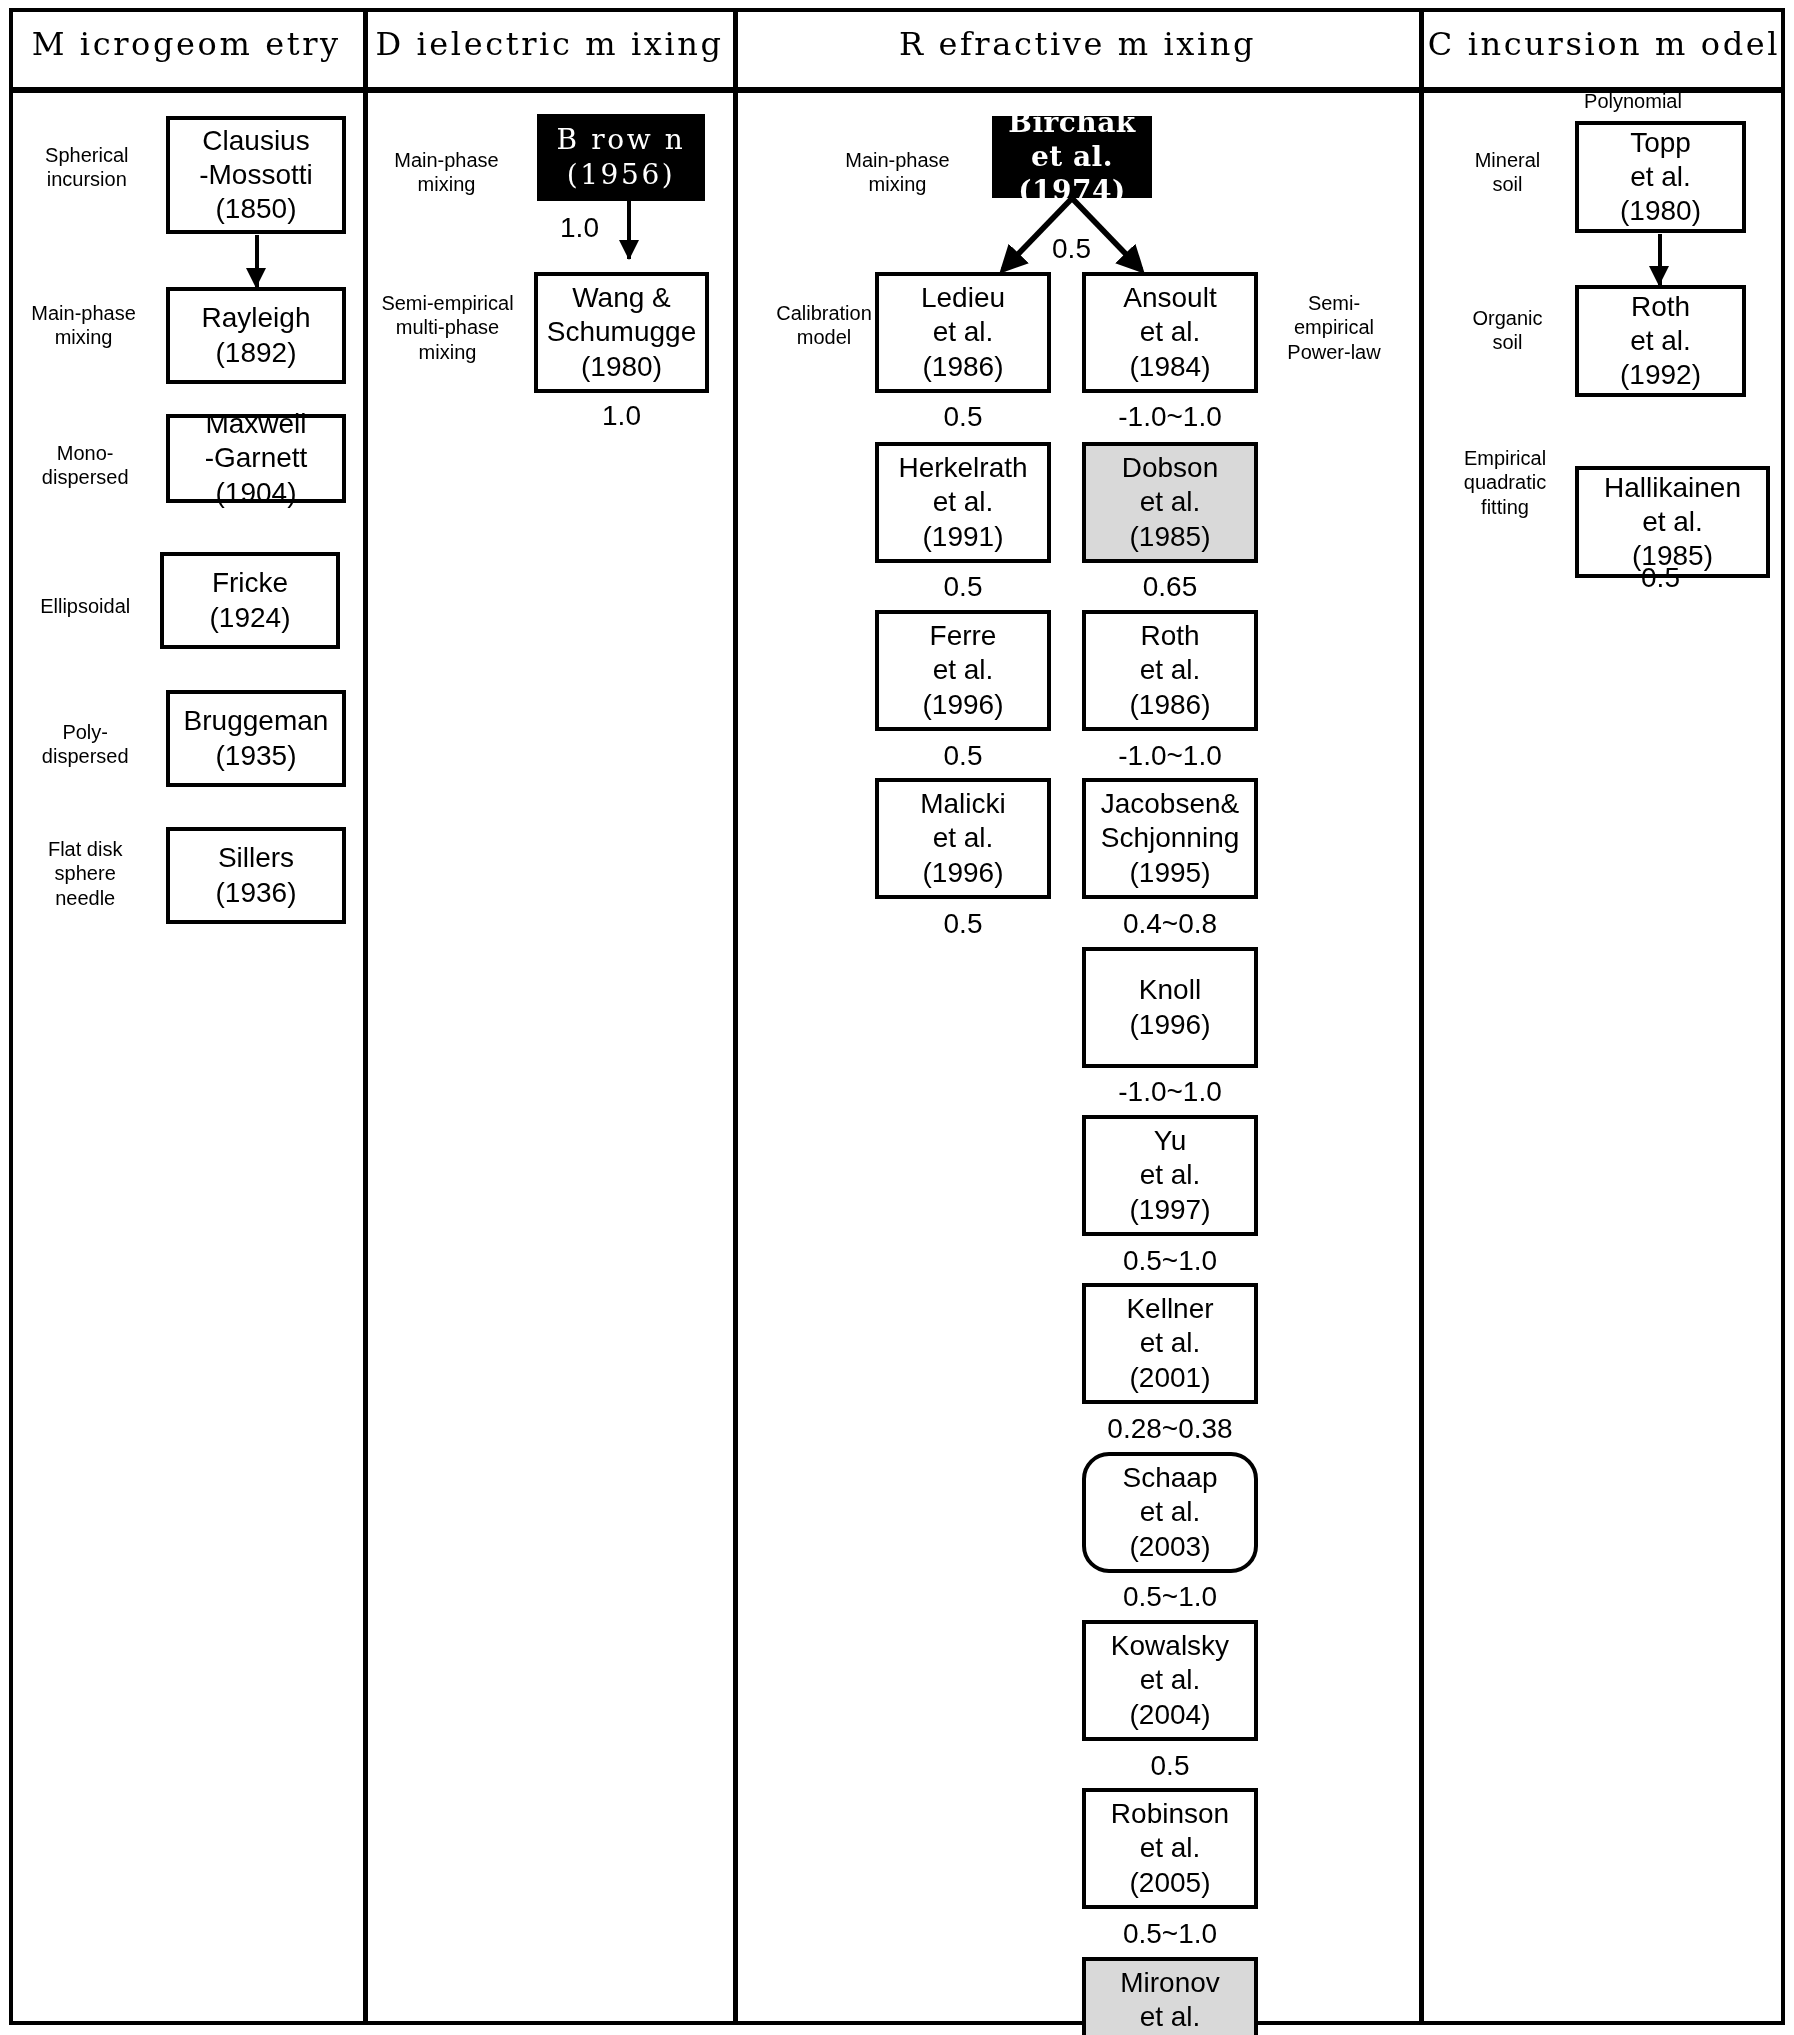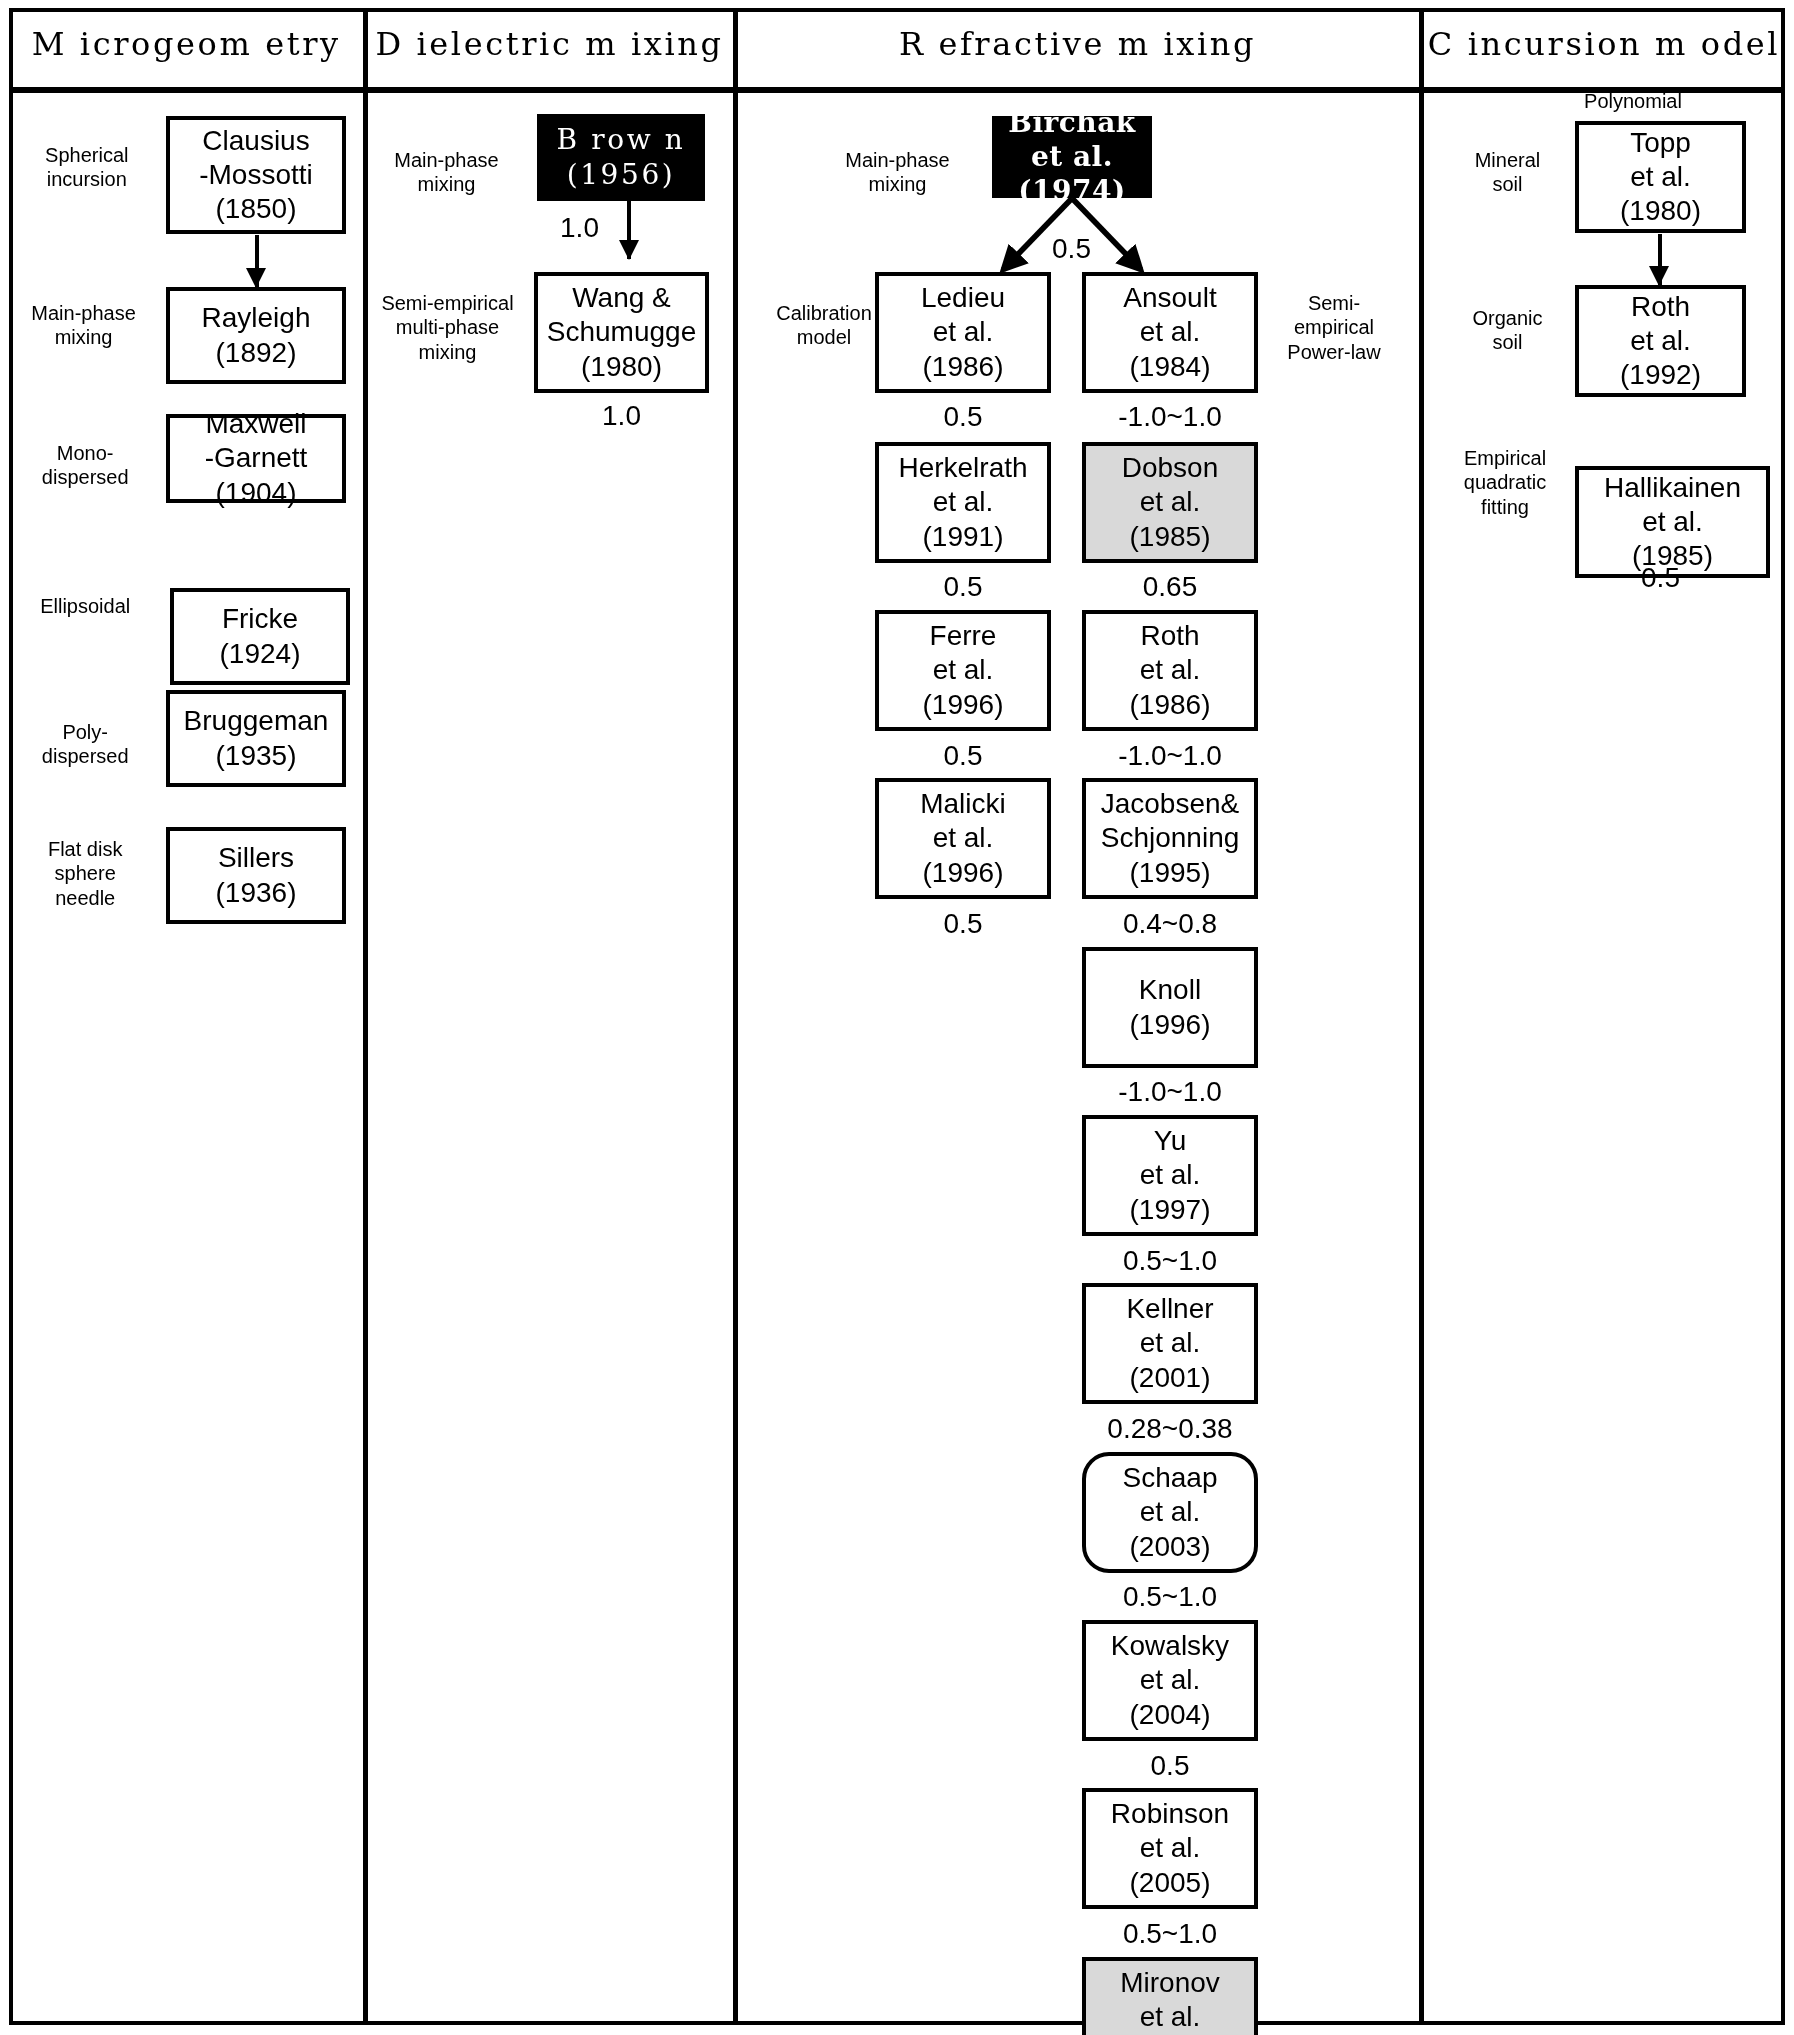--- a/index.html
+++ b/index.html
@@ -153,21 +153,21 @@
   </div>
   <div class="node" style="left:166px;top:414px;width:180px;height:89px;">
     <span class="ln">Maxwell</span>
     <span class="ln">-Garnett</span>
     <span class="ln">(1904)</span>
   </div>
 
   <div class="side-label" style="left:11.2px;top:594px;width:148px;">
     <span class="ln">Ellipsoidal</span>
   </div>
-  <div class="node" style="left:170px;top:552px;width:180px;height:97px;margin-top:36px;">
+  <div class="node" style="left:160px;top:552px;width:180px;height:97px;">
     <span class="ln">Fricke</span>
     <span class="ln">(1924)</span>
   </div>
 
   <div class="side-label" style="left:11.2px;top:720px;width:148px;">
     <span class="ln">Poly-</span>
     <span class="ln">dispersed</span>
   </div>
   <div class="node" style="left:166px;top:690px;width:180px;height:97px;">
     <span class="ln">Bruggeman</span>

